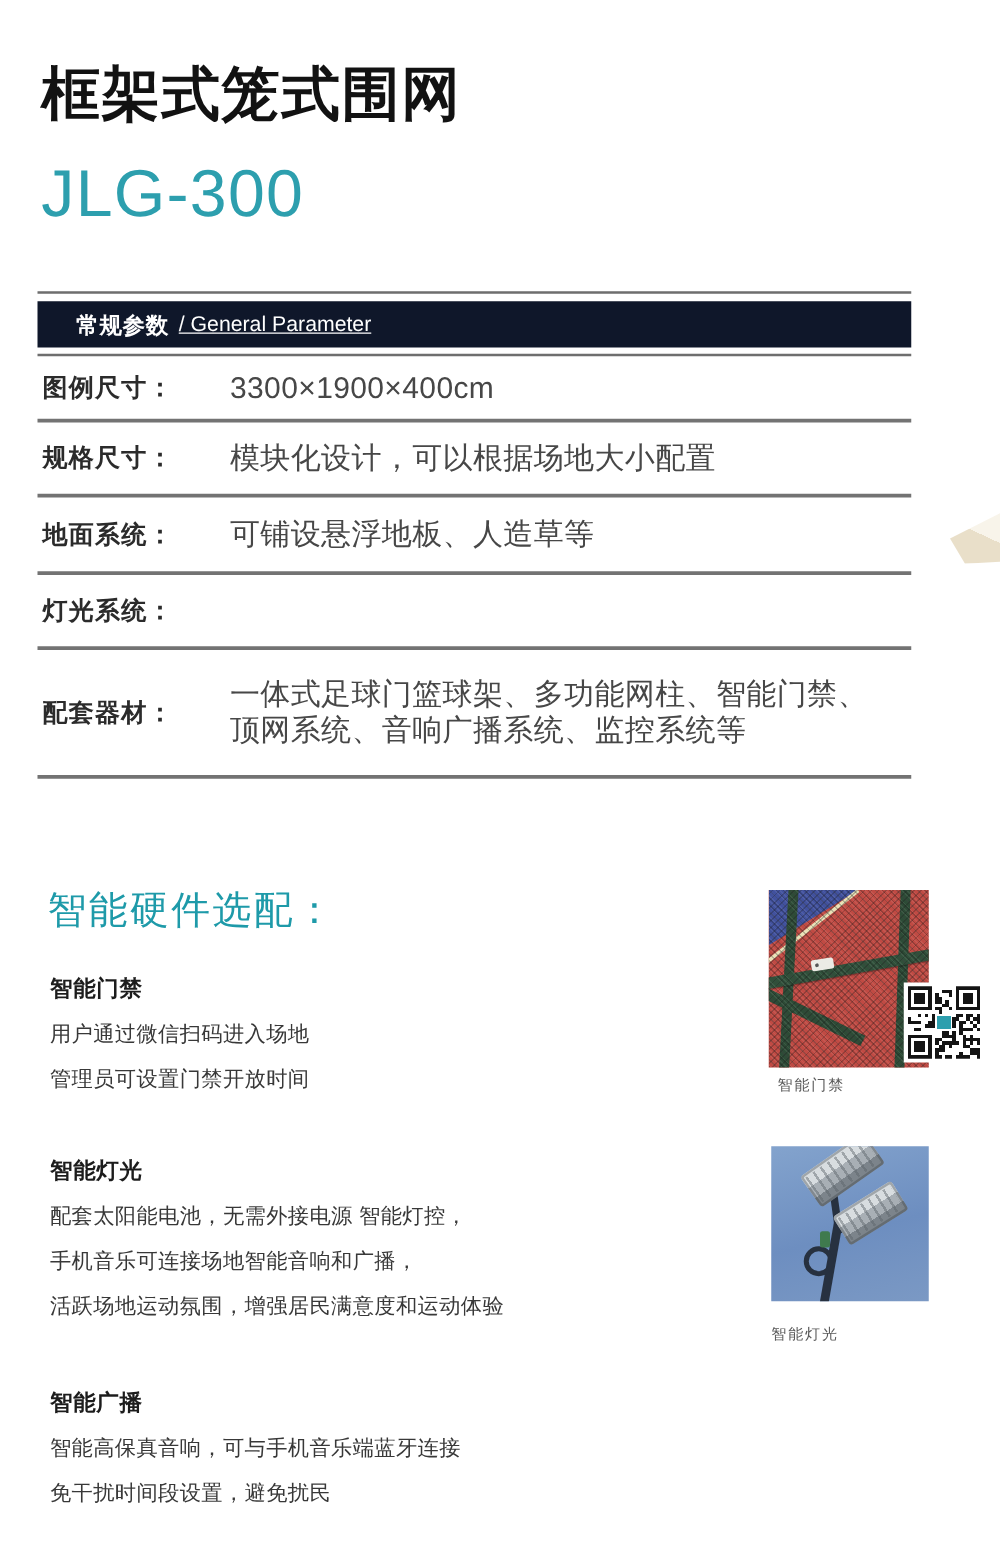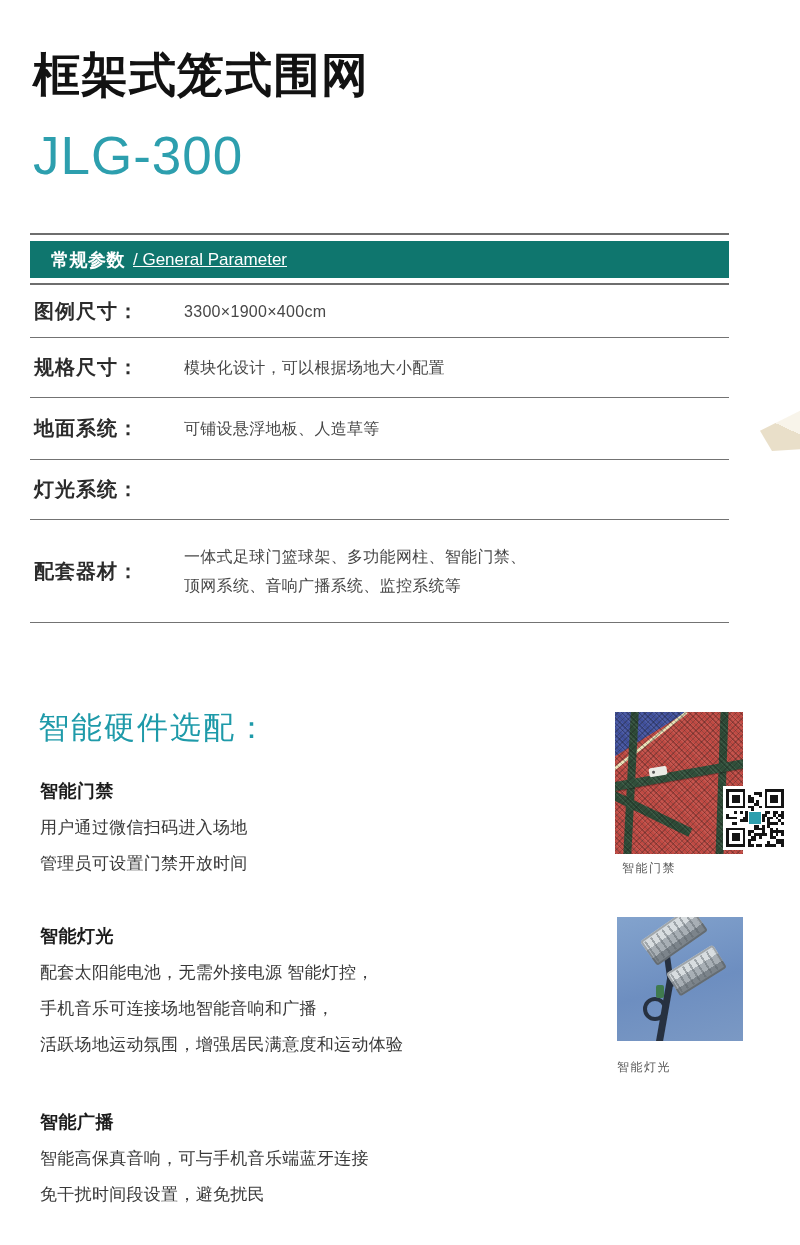--- a/index.html
+++ b/index.html
@@ -15,34 +15,34 @@
   }
   .model-number{
     position:absolute;left:33px;top:124px;font-size:53px;line-height:64px;
     font-weight:300;color:#2d9fae;letter-spacing:1px;
   }
   
   .rule{position:absolute;left:30px;width:699px;height:2px;background:#6e6e6e;}
   .rule-top{top:233px;}
   .rule-bottom{top:283px;}
   .param-bar{
-    position:absolute;left:30px;top:241px;width:699px;height:37px;background:#0f766e;
-    box-sizing:border-box;padding-left:21px;display:flex;align-items:center;color:#ffffff;
+    position:absolute;left:30px;top:241px;width:699px;height:37px;background:#0f172a;
+    box-sizing:border-box;padding-left:31px;display:flex;align-items:center;color:#ffffff;
   }
   .param-bar .zh{font-size:18px;font-weight:700;letter-spacing:.5px;}
   .param-bar .en{font-size:17px;font-weight:400;margin-left:8px;text-decoration:underline;}
   .ptable{position:absolute;left:30px;top:285px;width:699px;}
-  .trow{display:flex;align-items:center;border-bottom:1px solid #737373;box-sizing:border-box;}
+  .trow{display:flex;align-items:center;border-bottom:3px solid #737373;box-sizing:border-box;}
   .trow.r1{height:53px;}
   .trow.r2{height:60px;}
   .trow.r3{height:62px;}
   .trow.r4{height:60px;}
   .trow.r5{height:103px;}
   .tlabel{width:150px;padding-left:4px;font-size:20px;font-weight:700;color:#2b2b2b;letter-spacing:1px;}
-  .tvalue{flex:1;font-size:16px;color:#474747;line-height:29px;letter-spacing:.3px;}
+  .tvalue{flex:1;font-size:24px;color:#474747;line-height:29px;letter-spacing:.3px;}
   
   .corner-deco{
     position:absolute;right:0;top:409px;width:40px;height:42px;
     background:linear-gradient(205deg,#f8f4ea 0 42%,#e9dfc9 42% 100%);
     clip-path:polygon(100% 4%,100% 96%,30% 100%,0 52%);
   }
   
   .section-heading{
     position:absolute;left:38px;top:706px;font-size:31px;line-height:44px;
     font-weight:400;color:#1e9aa9;letter-spacing:2px;

